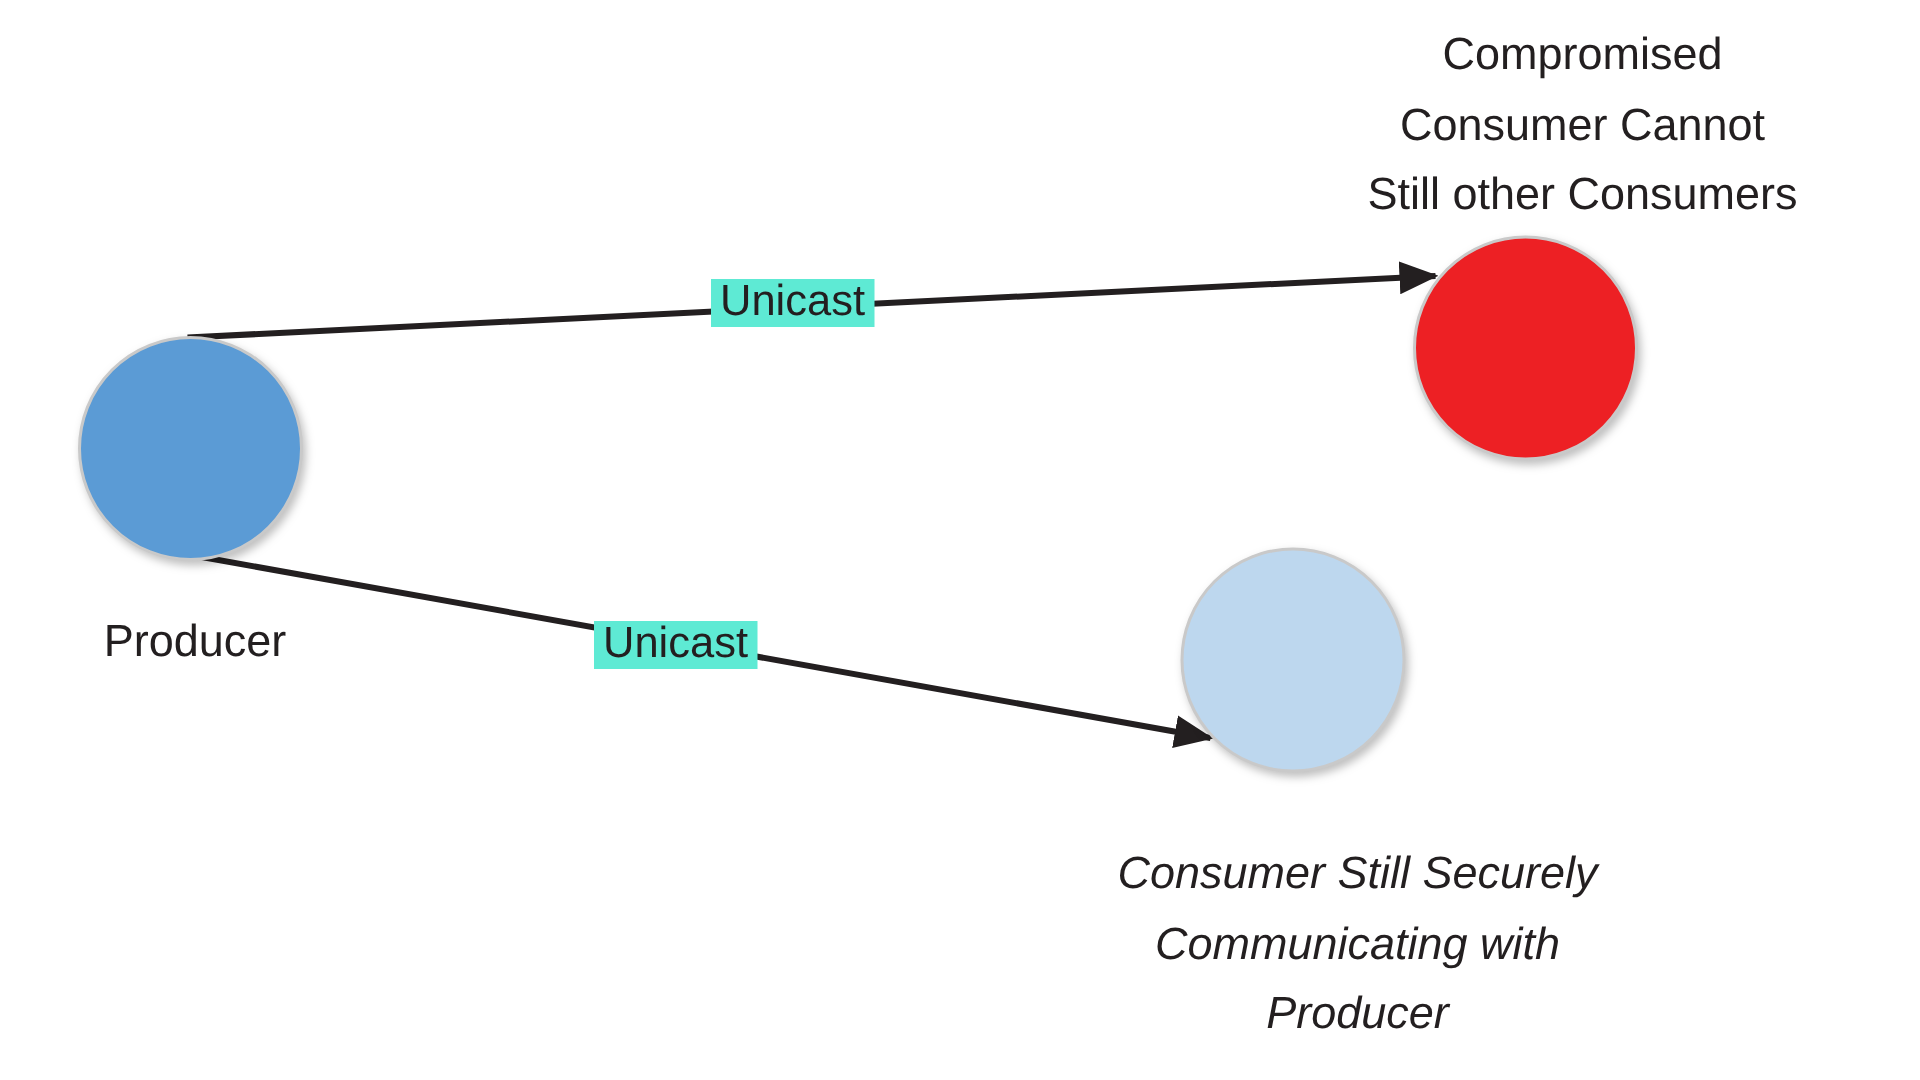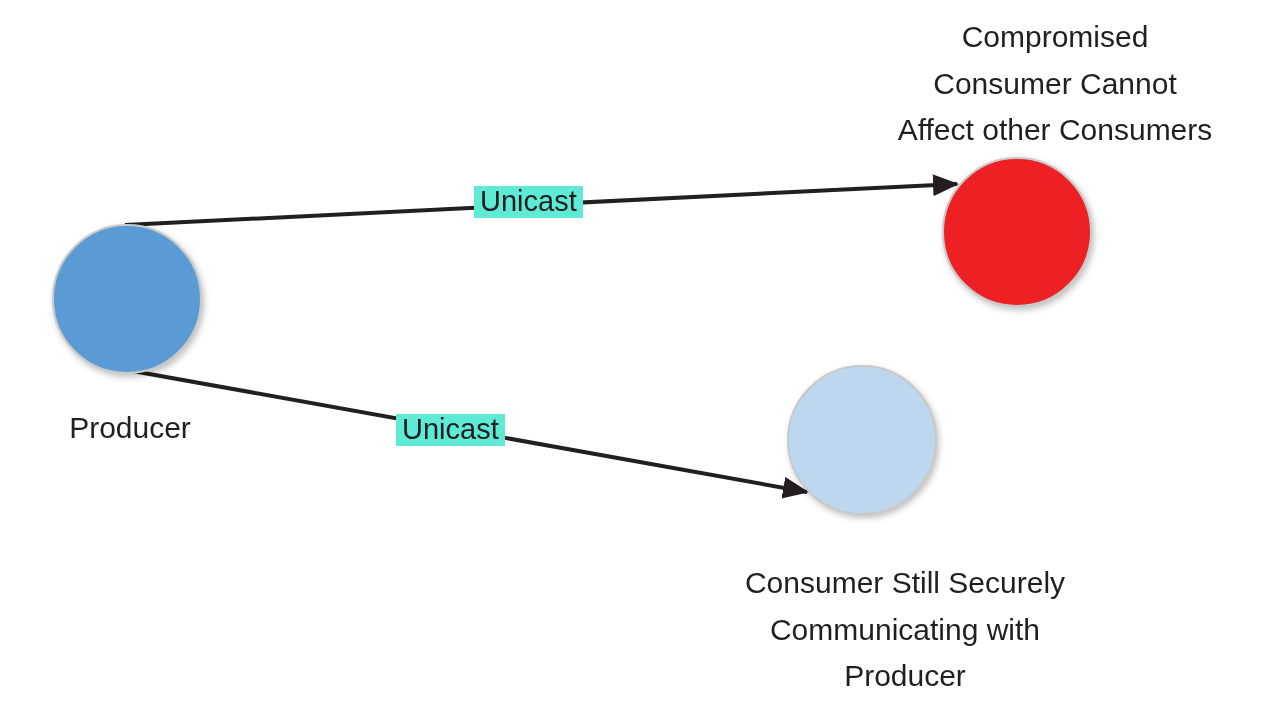--- a/index.html
+++ b/index.html
@@ -62,20 +62,21 @@
     width: 400px;
     font-size: 30px;
     text-align: center;
   }
 
   .node-label.secure {
     left: 705px; top: 560px;
     width: 400px;
     font-size: 30px;
     text-align: center;
+    font-style: italic;
   }
 </style>
 </head>
 <body>
 
 <div class="canvas">
 
   <svg class="diagram-svg" viewBox="0 0 1280 720">
     <defs>
       <marker id="arrowhead" markerWidth="6.5" markerHeight="5.5" refX="6" refY="2.75" orient="auto" markerUnits="strokeWidth">
@@ -90,18 +91,18 @@
     <circle class="node-circle" cx="1017" cy="232" r="74" fill="#ED2024"></circle>
     <circle class="node-circle" cx="862" cy="440" r="74" fill="#BDD7EE"></circle>
   </svg>
 
   <div class="label edge-label unicast-1">Unicast</div>
   <div class="label edge-label unicast-2">Unicast</div>
 
   <div class="label node-label producer">Producer</div>
   <div class="label node-label compromised">Compromised
 Consumer Cannot
-Affect other Consumers</div>
+Still other Consumers</div>
   <div class="label node-label secure">Consumer Still Securely
 Communicating with
 Producer</div>
 
 </div>
 
 </body></html>

